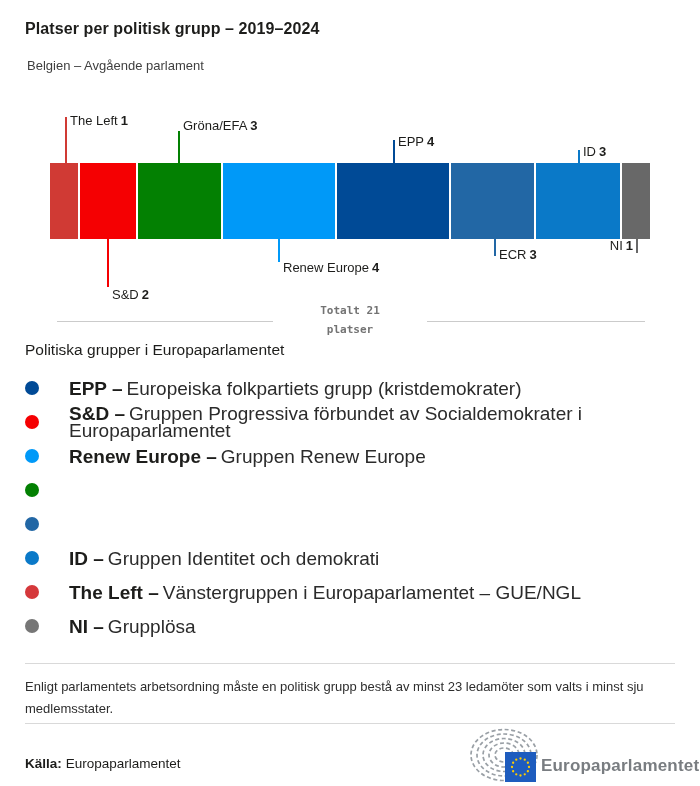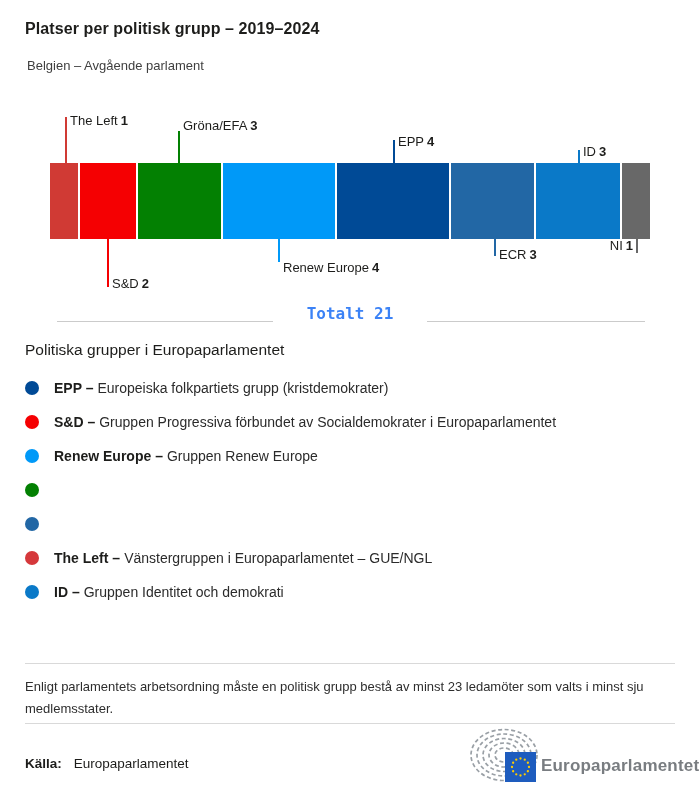--- a/index.html
+++ b/index.html
@@ -23,54 +23,54 @@
   .l3{left:278px;top:239px;height:23px;}
   .l4{left:393px;top:140px;height:23px;}
   .l5{left:494px;top:239px;height:17px;}
   .l6{left:578px;top:150px;height:13px;}
   .l7{left:636px;top:239px;height:14px;}
 
   
   .clab{position:absolute;font-size:13px;line-height:16px;color:#1d1d1b;white-space:nowrap;}
   .clab b{margin-left:3px;}
   .t0{left:70px;top:113px;}
-  .t1{left:112px;top:276px;}
+  .t1{left:112px;top:287px;}
   .t2{left:183px;top:118px;}
   .t3{left:283px;top:260px;}
   .t4{left:398px;top:134px;}
   .t5{left:499px;top:247px;}
   .t6{left:583px;top:144px;}
   .t7{left:561px;top:238px;width:72px;text-align:right;}
 
   
   .total-1,.total-2{position:absolute;left:0;width:700px;text-align:center;
-       font-family:"DejaVu Sans Mono",monospace;font-weight:bold;font-size:16px;color:#3b82f6;}
+       font-family:"DejaVu Sans Mono",monospace;font-weight:bold;font-size:11px;color:#737373;}
   .total-1{top:304px;}
   .total-2{top:323px;}
   .tline{position:absolute;top:321px;height:1px;background:#cbcbcb;}
   .tline-left{left:57px;width:216px;}
   .tline-right{left:427px;width:218px;}
 
   
   .legend-heading{position:absolute;left:25px;top:341px;font-size:15.5px;font-weight:normal;color:#1d1d1b;}
   .legend{position:absolute;left:25px;top:371px;width:655px;}
   .lrow{display:flex;align-items:center;height:34px;}
   .dot{width:14px;height:14px;border-radius:50%;flex:0 0 14px;margin-right:15px;}
-  .ltext{font-size:14px;color:#2b2b2b;line-height:17px;}
+  .ltext{font-size:19px;color:#2b2b2b;line-height:17px;margin-left:15px;}
   .ltext b{color:#1d1d1b;}
   .ltext .desc{margin-left:4px;}
 
   
   .divider{position:absolute;left:25px;width:650px;height:1px;background:#d9d9d9;}
   .div1{top:663px;}
   .div2{top:723px;}
   .note{position:absolute;left:25px;top:676px;width:640px;font-size:13px;
         line-height:22px;color:#2e2e2e;}
   .source{position:absolute;left:25px;top:756px;font-size:13.5px;color:#1d1d1b;}
-  .source b{margin-right:12px;}
+  .source b{margin-right:4px;}
 
   .logo{position:absolute;left:460px;top:726px;width:235px;height:58px;}
   .logo svg{position:absolute;left:0;top:2px;}
   .logo-text{position:absolute;left:81px;top:30px;font-size:17px;font-weight:bold;
              color:#797d81;letter-spacing:.2px;white-space:nowrap;}
 </style>
 </head>
 <body>
 
 <div class="page">
@@ -102,20 +102,21 @@
   <div class="clab t1"><span>S&amp;D</span><b>2</b></div>
   <div class="clab t2"><span>Gröna/EFA</span><b>3</b></div>
   <div class="clab t3"><span>Renew Europe</span><b>4</b></div>
   <div class="clab t4"><span>EPP</span><b>4</b></div>
   <div class="clab t5"><span>ECR</span><b>3</b></div>
   <div class="clab t6"><span>ID</span><b>3</b></div>
   <div class="clab t7"><span>NI</span><b>1</b></div>
 
   <div class="tline tline-left"></div>
   <div class="total-1">Totalt 21</div>
+  <div class="total-2">platser</div>
   <div class="tline tline-right"></div>
 
   <div class="legend-heading">Politiska grupper i Europaparlamentet</div>
   <div class="legend">
     <div class="lrow">
       <span class="dot" style="background: rgb(0, 74, 150);"></span>
       <span class="ltext"><b>EPP –</b><span class="desc">Europeiska folkpartiets grupp (kristdemokrater)</span></span>
     </div>
     <div class="lrow">
       <span class="dot" style="background: rgb(245, 0, 2);"></span>
@@ -125,26 +126,30 @@
       <span class="dot" style="background: rgb(0, 153, 248);"></span>
       <span class="ltext"><b>Renew Europe –</b><span class="desc">Gruppen Renew Europe</span></span>
     </div>
     <div class="lrow">
       <span class="dot" style="background: rgb(3, 128, 2);"></span>
     </div>
     <div class="lrow">
       <span class="dot" style="background: rgb(34, 103, 165);"></span>
     </div>
     <div class="lrow">
+      <span class="dot" style="background: rgb(10, 121, 200);"></span>
+      <span class="ltext"><b>ID –</b><span class="desc">Gruppen Identitet och demokrati</span></span>
+    </div>
+    <div class="lrow">
       <span class="dot" style="background: rgb(213, 56, 59);"></span>
       <span class="ltext"><b>The Left –</b><span class="desc">Vänstergruppen i Europaparlamentet – GUE/NGL</span></span>
     </div>
     <div class="lrow">
-      <span class="dot" style="background: rgb(10, 121, 200);"></span>
-      <span class="ltext"><b>ID –</b><span class="desc">Gruppen Identitet och demokrati</span></span>
+      <span class="dot" style="background: rgb(118, 118, 118);"></span>
+      <span class="ltext"><b>NI –</b><span class="desc">Grupplösa</span></span>
     </div>
   </div>
 
   <div class="divider div1"></div>
   <div class="note">Enligt parlamentets arbetsordning måste en politisk grupp bestå av minst 23 ledamöter som valts i minst sju medlemsstater.</div>
   <div class="divider div2"></div>
 
   <div class="source"><b>Källa:</b><span>Europaparlamentet</span></div>
 
   <div class="logo">

